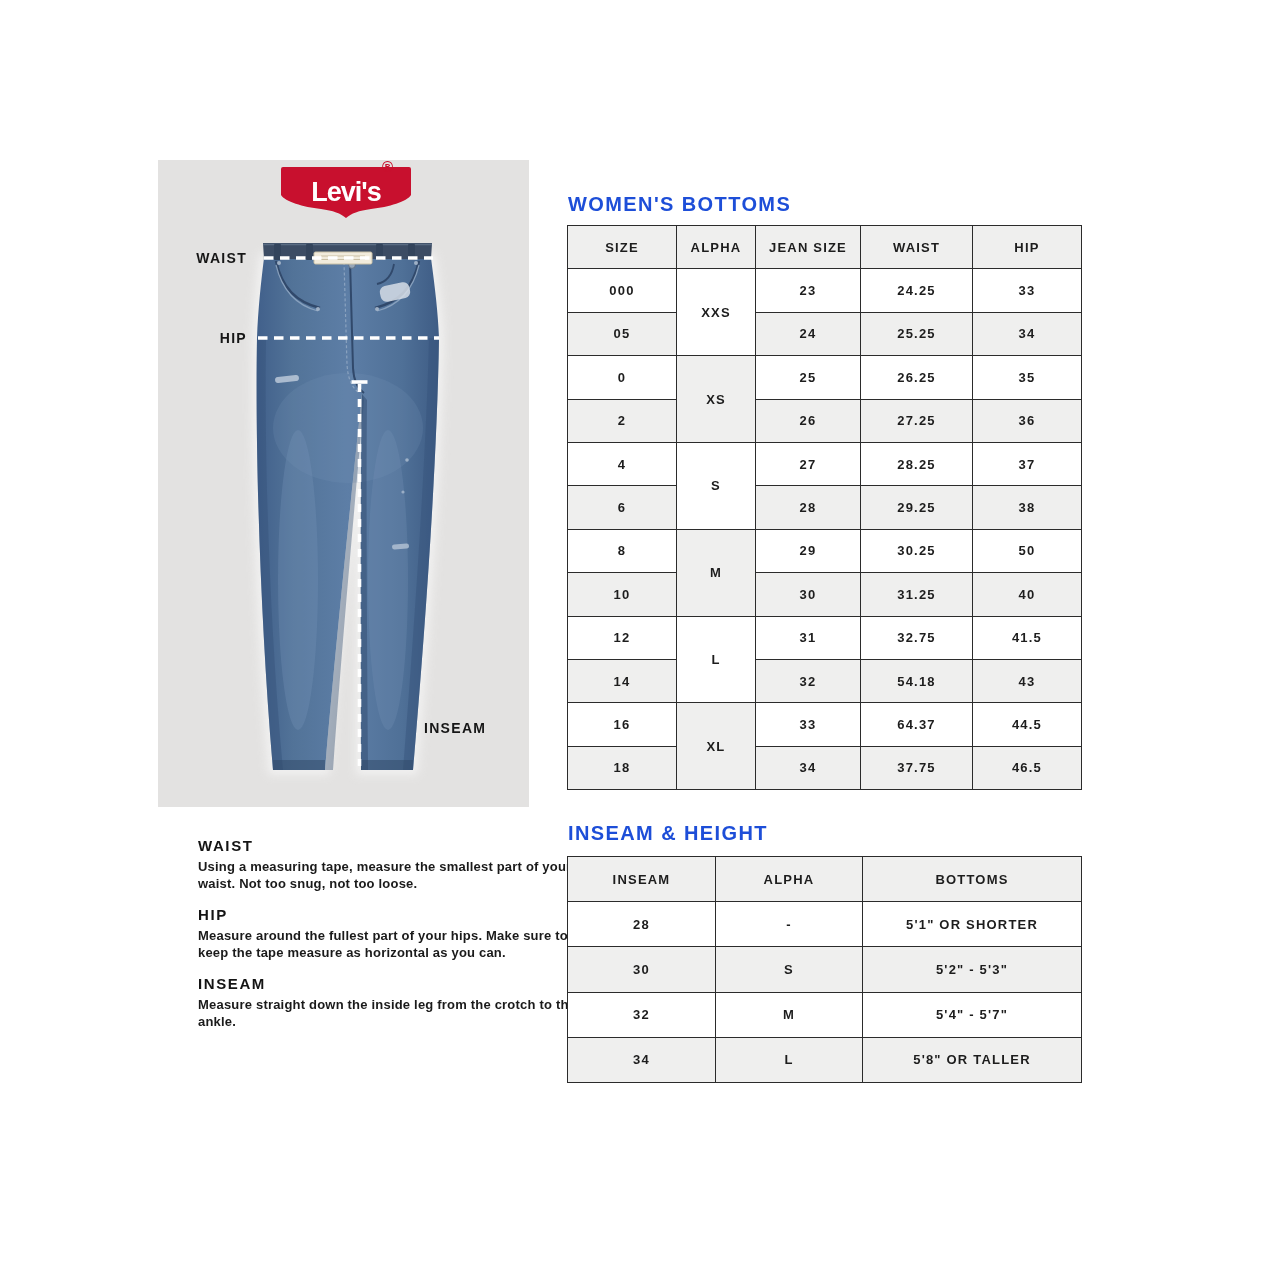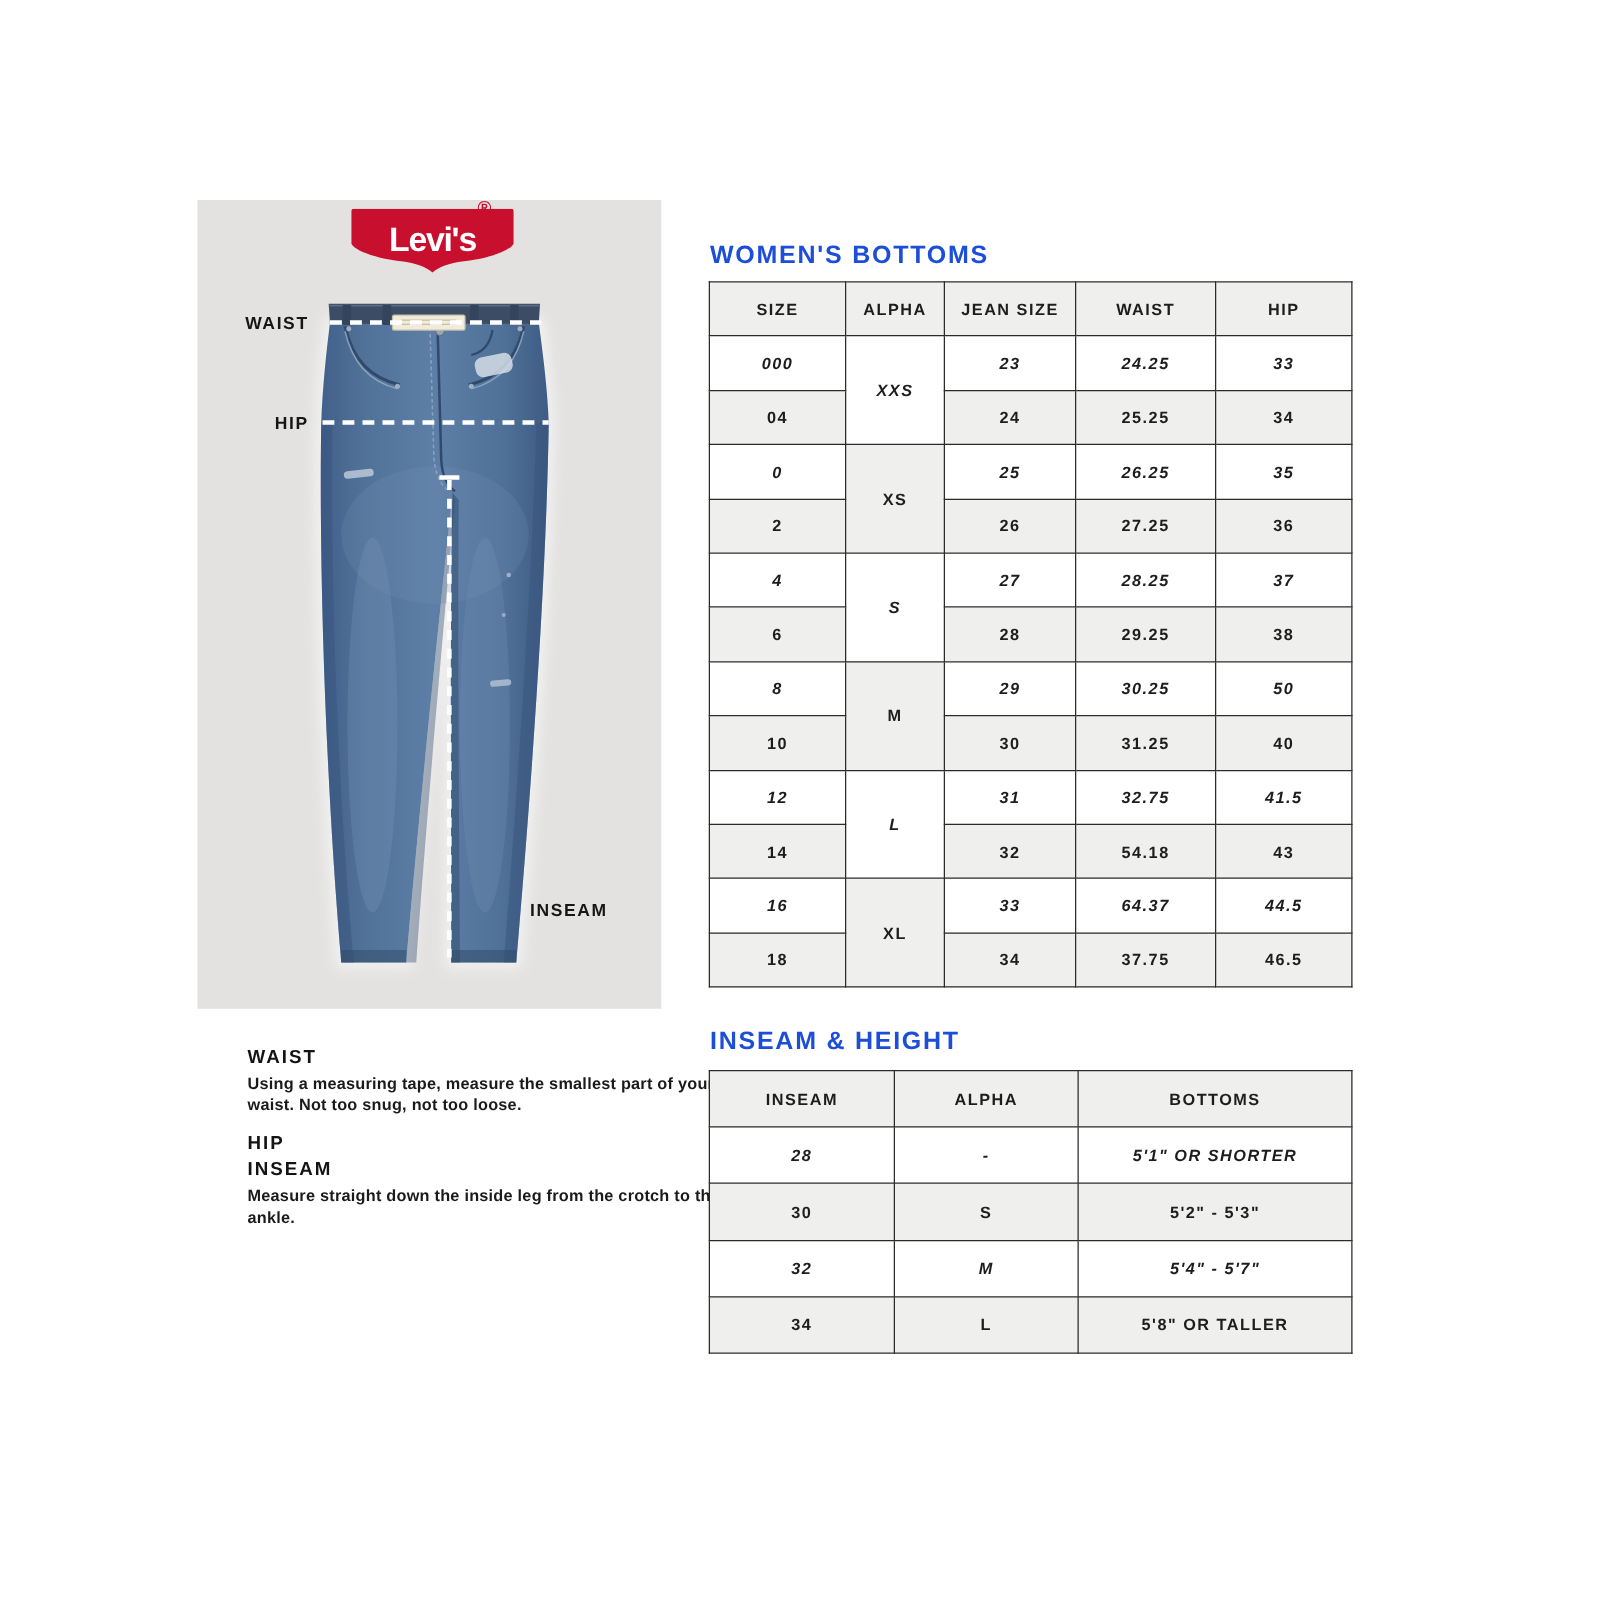--- a/index.html
+++ b/index.html
@@ -28,21 +28,21 @@
   #title-wb{top:193px;left:1px;}
   #title-ih{top:822px;left:1px;}
   table{border-collapse:collapse;table-layout:fixed;position:absolute;left:0;}
   .wb{top:225px;width:514px;}
   .ih{top:856px;width:514px;}
   th,td{border:1px solid #2b2b2b;text-align:center;vertical-align:middle;
         font-size:13px;font-weight:bold;letter-spacing:1.2px;color:#1d1d1d;padding:0;}
   .wb tr{height:43.4px;margin-top:47px;}
   .ih tr{height:45.2px;}
   th{background:#efefee;}
-  td.w{background:#ffffff;font-style:italic;}
+  td.w{background:#ffffff;}
   td.g{background:#efefee;}
 </style>
 </head>
 <body>
 
 <div class="page">
 
   <section class="panel">
 
     <div class="logo">
@@ -122,20 +122,21 @@
     <div class="mlabel inseam">INSEAM</div>
   </section>
 
   <section class="guides">
     <div class="guide">
       <h3>WAIST</h3>
       <p>Using a measuring tape, measure the smallest part of your waist. Not too snug, not too loose.</p>
     </div>
     <div class="guide">
       <h3>HIP</h3>
+      <p>Measure around the fullest part of your hips. Make sure to keep the tape measure as horizontal as you can.</p>
     </div>
     <div class="guide">
       <h3>INSEAM</h3>
       <p>Measure straight down the inside leg from the crotch to the ankle.</p>
     </div>
   </section>
 
   <section class="col-right">
 
     <h2 class="tbl-title" id="title-wb">WOMEN'S BOTTOMS</h2>
@@ -157,21 +158,21 @@
         <th>HIP</th>
       </tr>
       <tr>
         <td class="w">000</td>
         <td class="w" rowspan="2">XXS</td>
         <td class="w">23</td>
         <td class="w">24.25</td>
         <td class="w">33</td>
       </tr>
       <tr>
-        <td class="g">04</td>
+        <td class="g">05</td>
         <td class="g">24</td>
         <td class="g">25.25</td>
         <td class="g">34</td>
       </tr>
       <tr>
         <td class="w">0</td>
         <td class="g" rowspan="2">XS</td>
         <td class="w">25</td>
         <td class="w">26.25</td>
         <td class="w">35</td>

